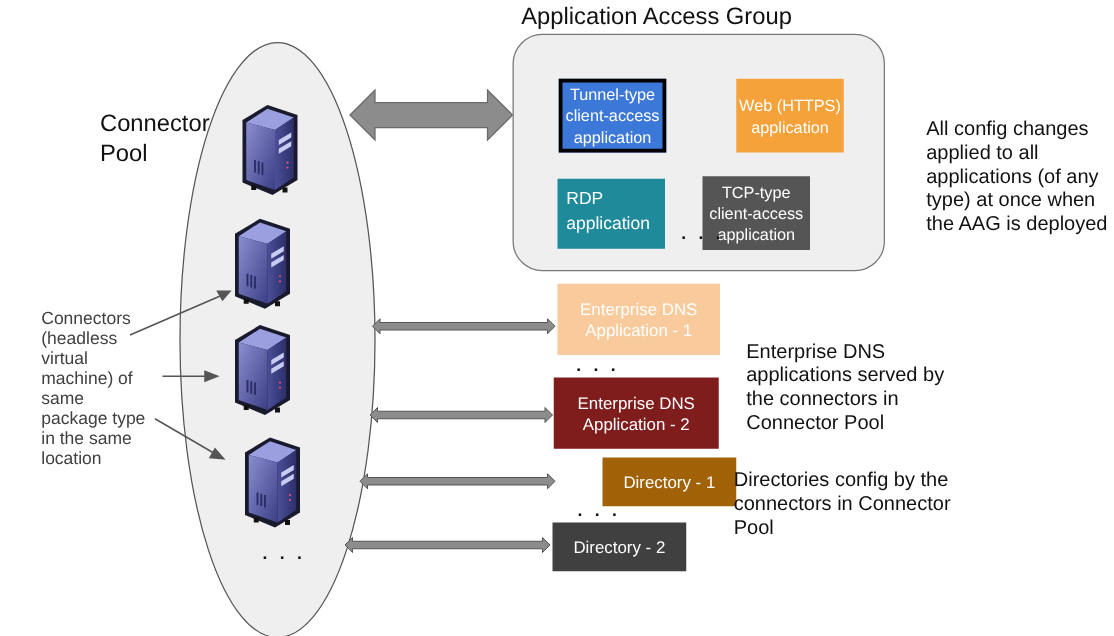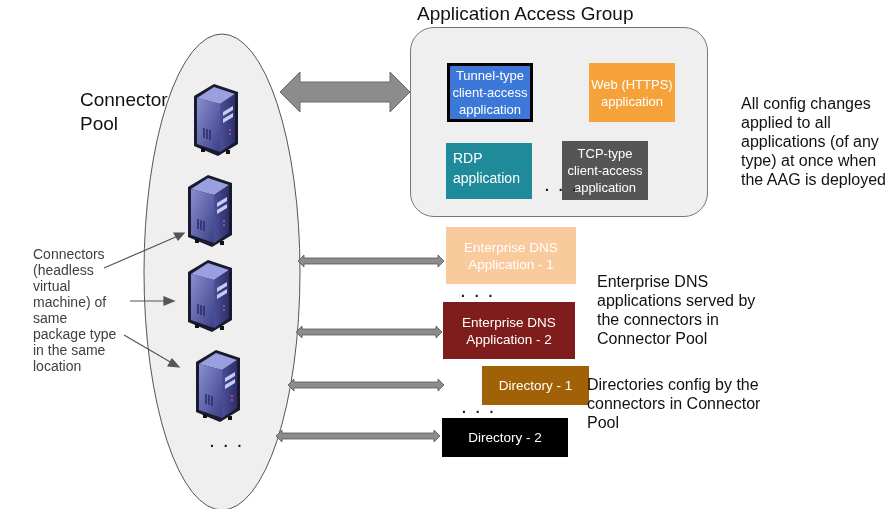--- a/index.html
+++ b/index.html
@@ -96,16 +96,16 @@
 <div class="dots" style="left:461px; top:284px;">. . .</div>
 <div class="box" style="left:443px; top:302px; width:132px; height:57px; background:#7f1d1d; font-size:13.5px;">
   <span>Enterprise DNS Application - 2</span>
 </div>
 <div class="abs label" style="left:597px; top:272px; width:180px;">Enterprise DNS applications served by the connectors in Connector Pool</div>
 
 <div class="box" style="left:446px; top:366px; width:107px; height:39px; background:#a16207; font-size:13.5px;margin-left:36px;">
   <span>Directory - 1</span>
 </div>
 <div class="dots" style="left:462px; top:400px;">. . .</div>
-<div class="box" style="left:442px; top:418px; width:126px; height:39px; background:#000000; font-size:13.5px;">
+<div class="box" style="left:442px; top:418px; width:107px; height:39px; background:#404040; font-size:13.5px;">
   <span>Directory - 2</span>
 </div>
 <div class="abs label" style="left:587px; top:375px; width:180px;">Directories config by the connectors in Connector Pool</div>
 
 </body></html>

